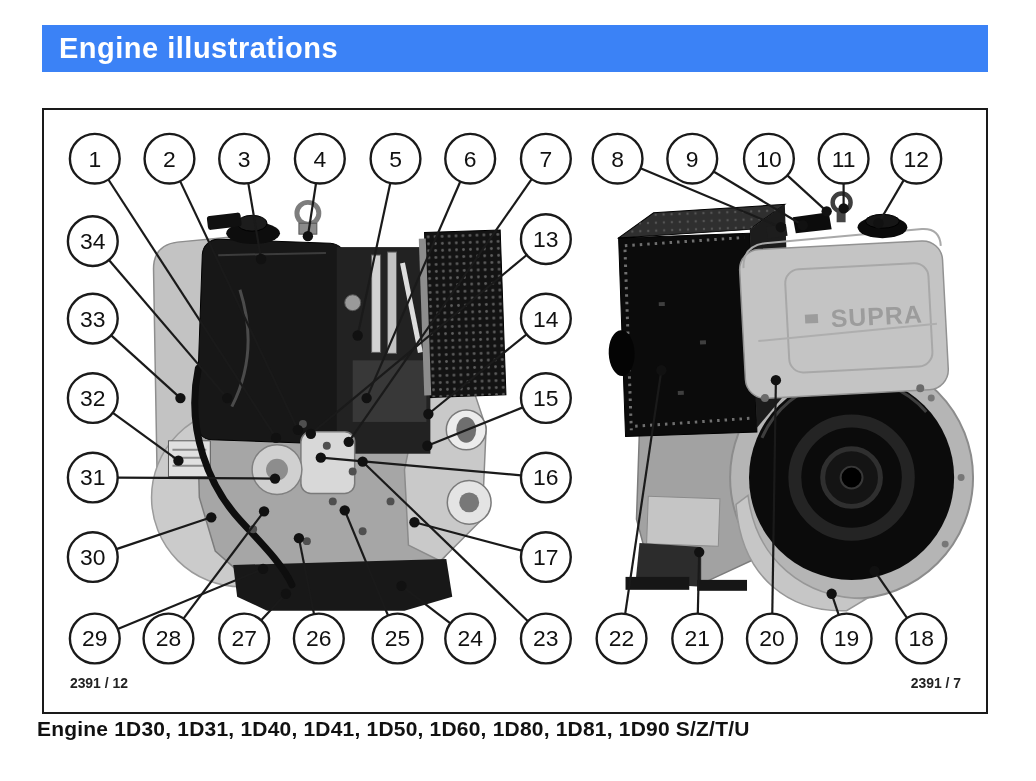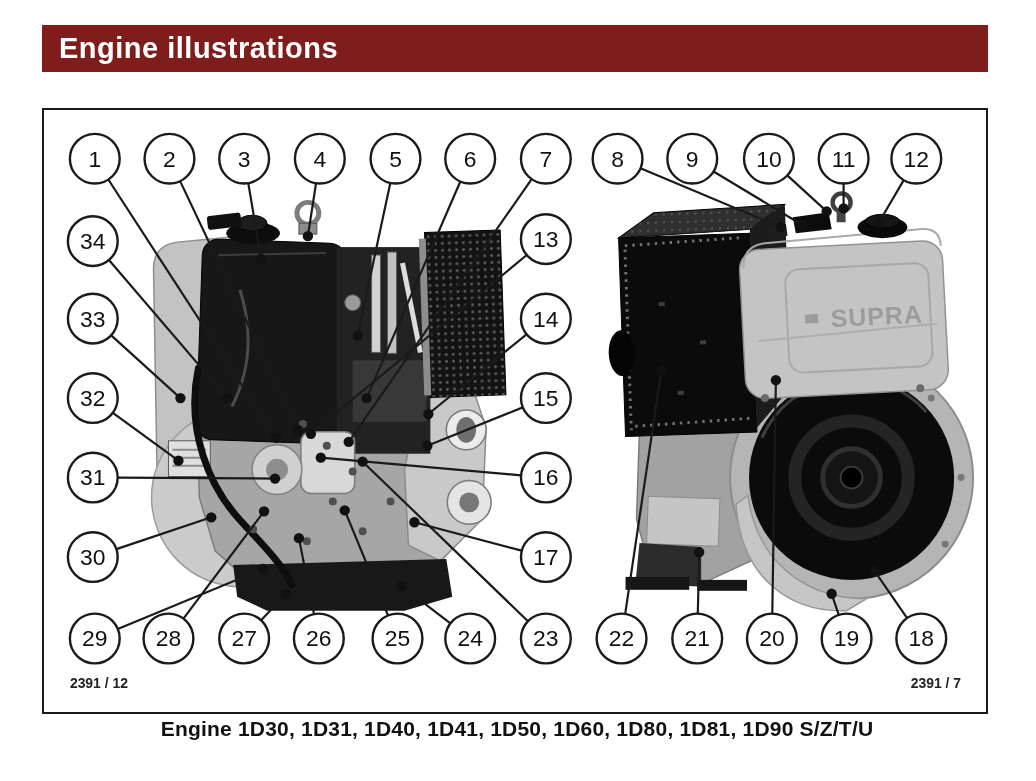--- a/index.html
+++ b/index.html
@@ -2,34 +2,33 @@
 <html><head>
 <meta charset="utf-8">
 <style>
   html,body{margin:0;padding:0;}
   body{
     width:1036px;height:781px;background:#ffffff;position:relative;overflow:hidden;
     font-family:"Liberation Sans","DejaVu Sans",sans-serif;
   }
   .title-bar{
     position:absolute;left:42px;top:25px;width:946px;height:47px;
-    background:#7f1d1d;color:#ffffff;box-sizing:border-box;
+    background:#3b82f6;color:#ffffff;box-sizing:border-box;
     font-size:29px;font-weight:bold;line-height:46px;padding-left:17px;
     letter-spacing:0.5px;
   }
   .figure-box{
     position:absolute;left:42px;top:108px;width:946px;height:606px;
     border:2px solid #1a1a1a;box-sizing:border-box;background:#ffffff;
   }
   .figure-box svg{position:absolute;left:0;top:0;width:100%;height:100%;}
   .caption{
     position:absolute;left:37px;top:717px;width:960px;
     font-size:21px;font-weight:bold;color:#111111;letter-spacing:0.2px;
     white-space:nowrap;
-    text-align:center;
   }
   .figref{font-size:14px;font-weight:bold;fill:#222222;}
   .callout-num{font-size:23px;fill:#111111;}
 </style>
 </head>
 <body>
 
 <div class="title-bar">
   <span>Engine illustrations</span>
 </div>

